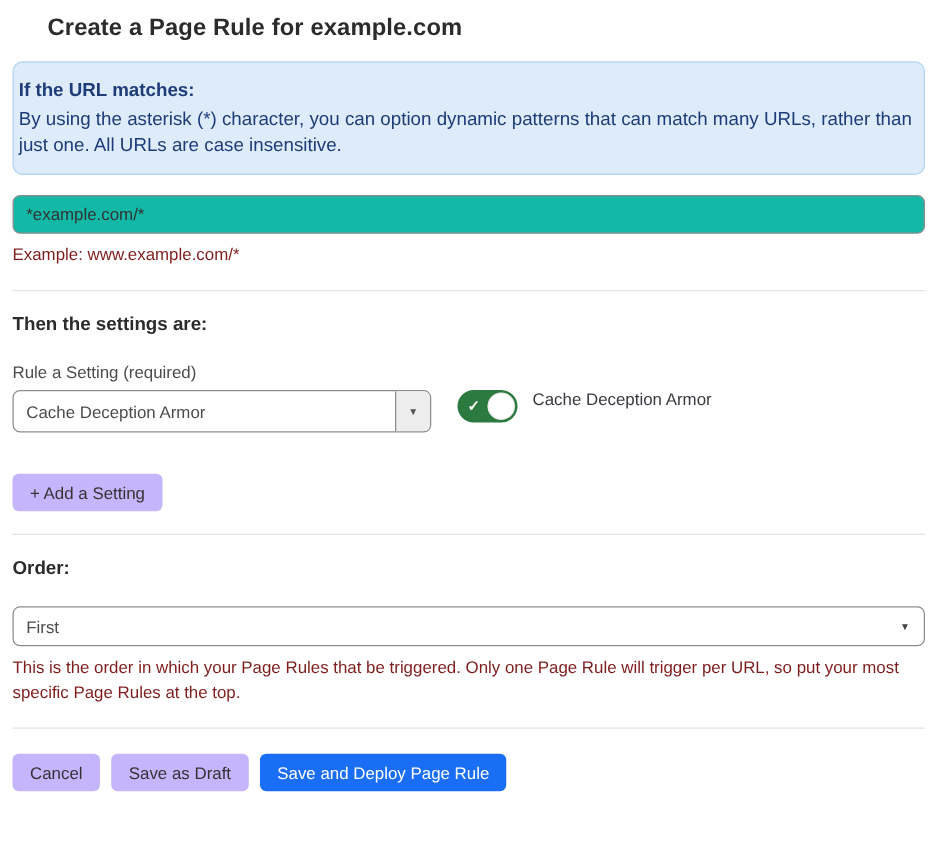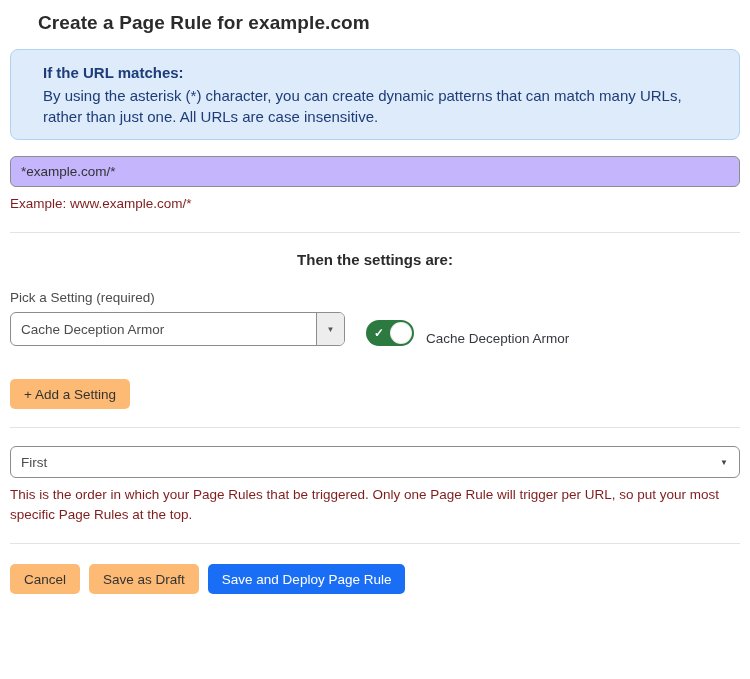--- a/index.html
+++ b/index.html
@@ -19,21 +19,21 @@
     color: #2b2b2b;
     letter-spacing: 0.1px;
     margin-bottom: 15px;
     margin-left: 28px;
   }
 
   .info-box {
     background: var(--info-bg, #ddebfb);
     border: 1px solid var(--info-border, #b0d3f3);
     border-radius: 8px;
-    padding: 12px 32px;
+    padding: 12px 4px;
     font-size: 15px;
     line-height: 21px;
     color: var(--info-text, #1e3c78);
     margin-bottom: 16px;
   }
   .info-box .info-heading {
     font-weight: bold;
     margin-bottom: 2px;
   }
   .info-box a {
@@ -50,21 +50,21 @@
 
   .text-input {
     width: 100%;
     height: 31px;
     border: 1px solid #8d8d8d;
     border-radius: 6px;
     padding: 0 10px;
     font-family: "Liberation Sans", sans-serif;
     font-size: 13.5px;
     color: #333333;
-    background: #c4b5fd;
+    background: #14b8a6;
     outline: none;
   }
 
   .hint-text {
     font-size: 13.5px;
     color: #7f1d1d;
     margin-top: 7px;
     line-height: 20px;
   }
 
@@ -72,26 +72,25 @@
     border: none;
     border-top: 1px solid #e3e3e3;
     margin: 18px 0;
   }
 
   .section-heading {
     font-size: 15px;
     font-weight: bold;
     color: #2b2b2b;
     margin-bottom: 22px;
-    text-align: center;
   }
 
   .setting-row {
     display: flex;
-    align-items: flex-end;
+    align-items: flex-start;
   }
 
   .select-box {
     display: inline-flex;
     align-items: stretch;
     border: 1px solid #8d8d8d;
     border-radius: 6px;
     background: #ffffff;
     height: 34px;
     overflow: hidden;
@@ -159,21 +158,21 @@
     justify-content: center;
     height: 30px;
     padding: 0 14px;
     border: none;
     border-radius: 5px;
     font-family: "Liberation Sans", sans-serif;
     font-size: 13.5px;
     cursor: pointer;
     white-space: nowrap;
   }
-  .btn-gray { background: #fdba74; color: #333333; }
+  .btn-gray { background: #c4b5fd; color: #333333; }
   .btn-blue { background: var(--accent-blue, #1a6ef5); color: #ffffff; }
 
   .add-setting-btn { margin-top: 33px; }
 
   .order-select { display: flex; width: 100%; height: 32px; }
   .order-select .select-arrow {
     display: flex;
     align-items: center;
     padding: 0 11px;
     font-size: 8px;
@@ -189,50 +188,51 @@
 </style>
 </head>
 <body>
 
 <div class="container">
 
   <h1 class="page-title">Create a Page Rule for example.com</h1>
 
   <div class="info-box">
     <div class="info-heading">If the URL matches:</div>
-    <div class="info-body">By using the asterisk (*) character, you can create dynamic patterns that can match many URLs, rather than just one. All URLs are case insensitive.</div>
+    <div class="info-body">By using the asterisk (*) character, you can option dynamic patterns that can match many URLs, rather than just one. All URLs are case insensitive.</div>
   </div>
 
   <input class="text-input" type="text" value="*example.com/*" style="">
   <div class="hint-text">Example: www.example.com/*</div>
 
   <hr class="divider">
 
   <div class="section-heading">Then the settings are:</div>
 
-  <div class="field-label">Pick a Setting (required)</div>
+  <div class="field-label">Rule a Setting (required)</div>
 
   <div class="setting-row">
     <div class="select-box setting-select">
       <span class="select-value">Cache Deception Armor</span>
       <span class="select-arrow-btn">
           <span>▼</span>
         </span>
     </div>
     <div class="toggle">
       <span class="toggle-check">✓</span>
       <span class="toggle-knob"></span>
     </div>
     <span class="toggle-label">Cache Deception Armor</span>
   </div>
 
   <button class="btn btn-gray add-setting-btn">+ Add a Setting</button>
 
   <hr class="divider">
 
+  <div class="section-heading">Order:</div>
 
 
   <div class="select-box order-select">
     <span class="select-value">First</span>
     <span class="select-arrow">▼</span>
   </div>
 
   <div class="hint-text">This is the order in which your Page Rules that be triggered. Only one Page Rule will trigger per URL, so put your most specific Page Rules at the top.</div>
 
   <hr class="divider">

